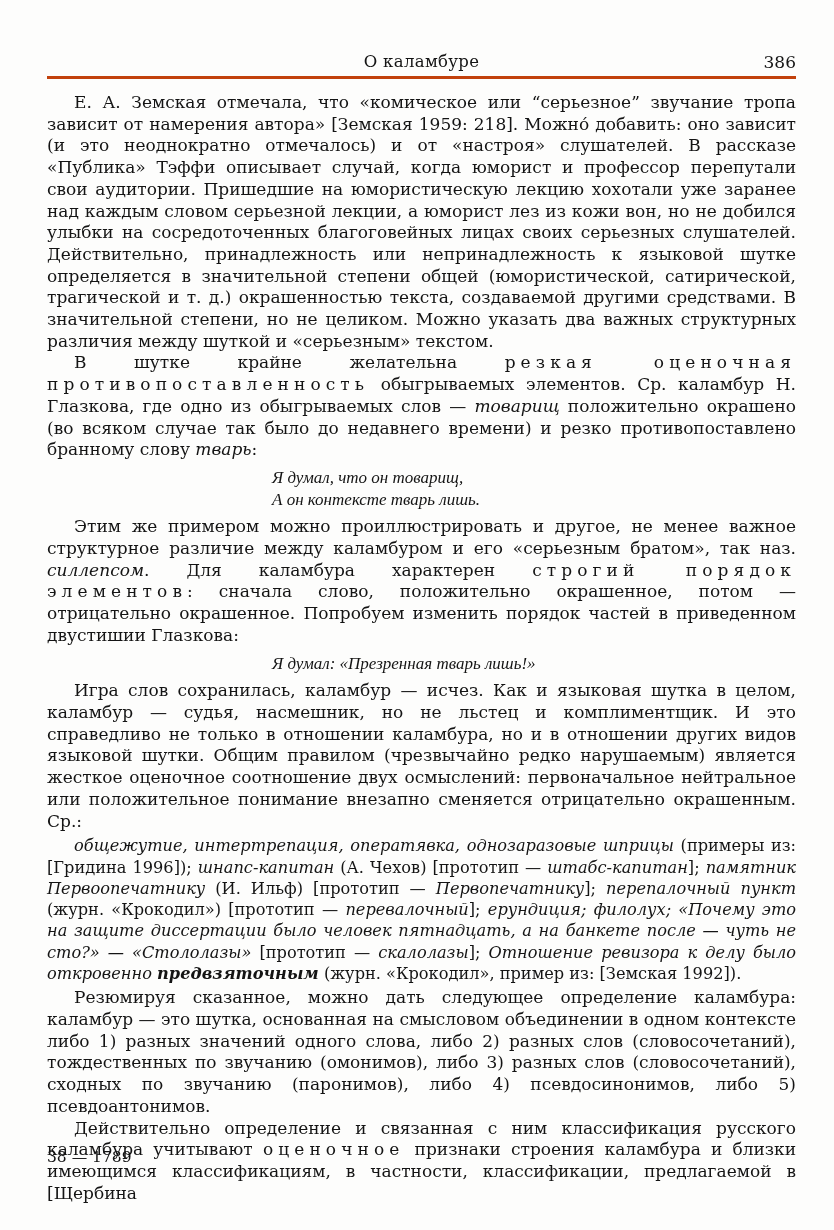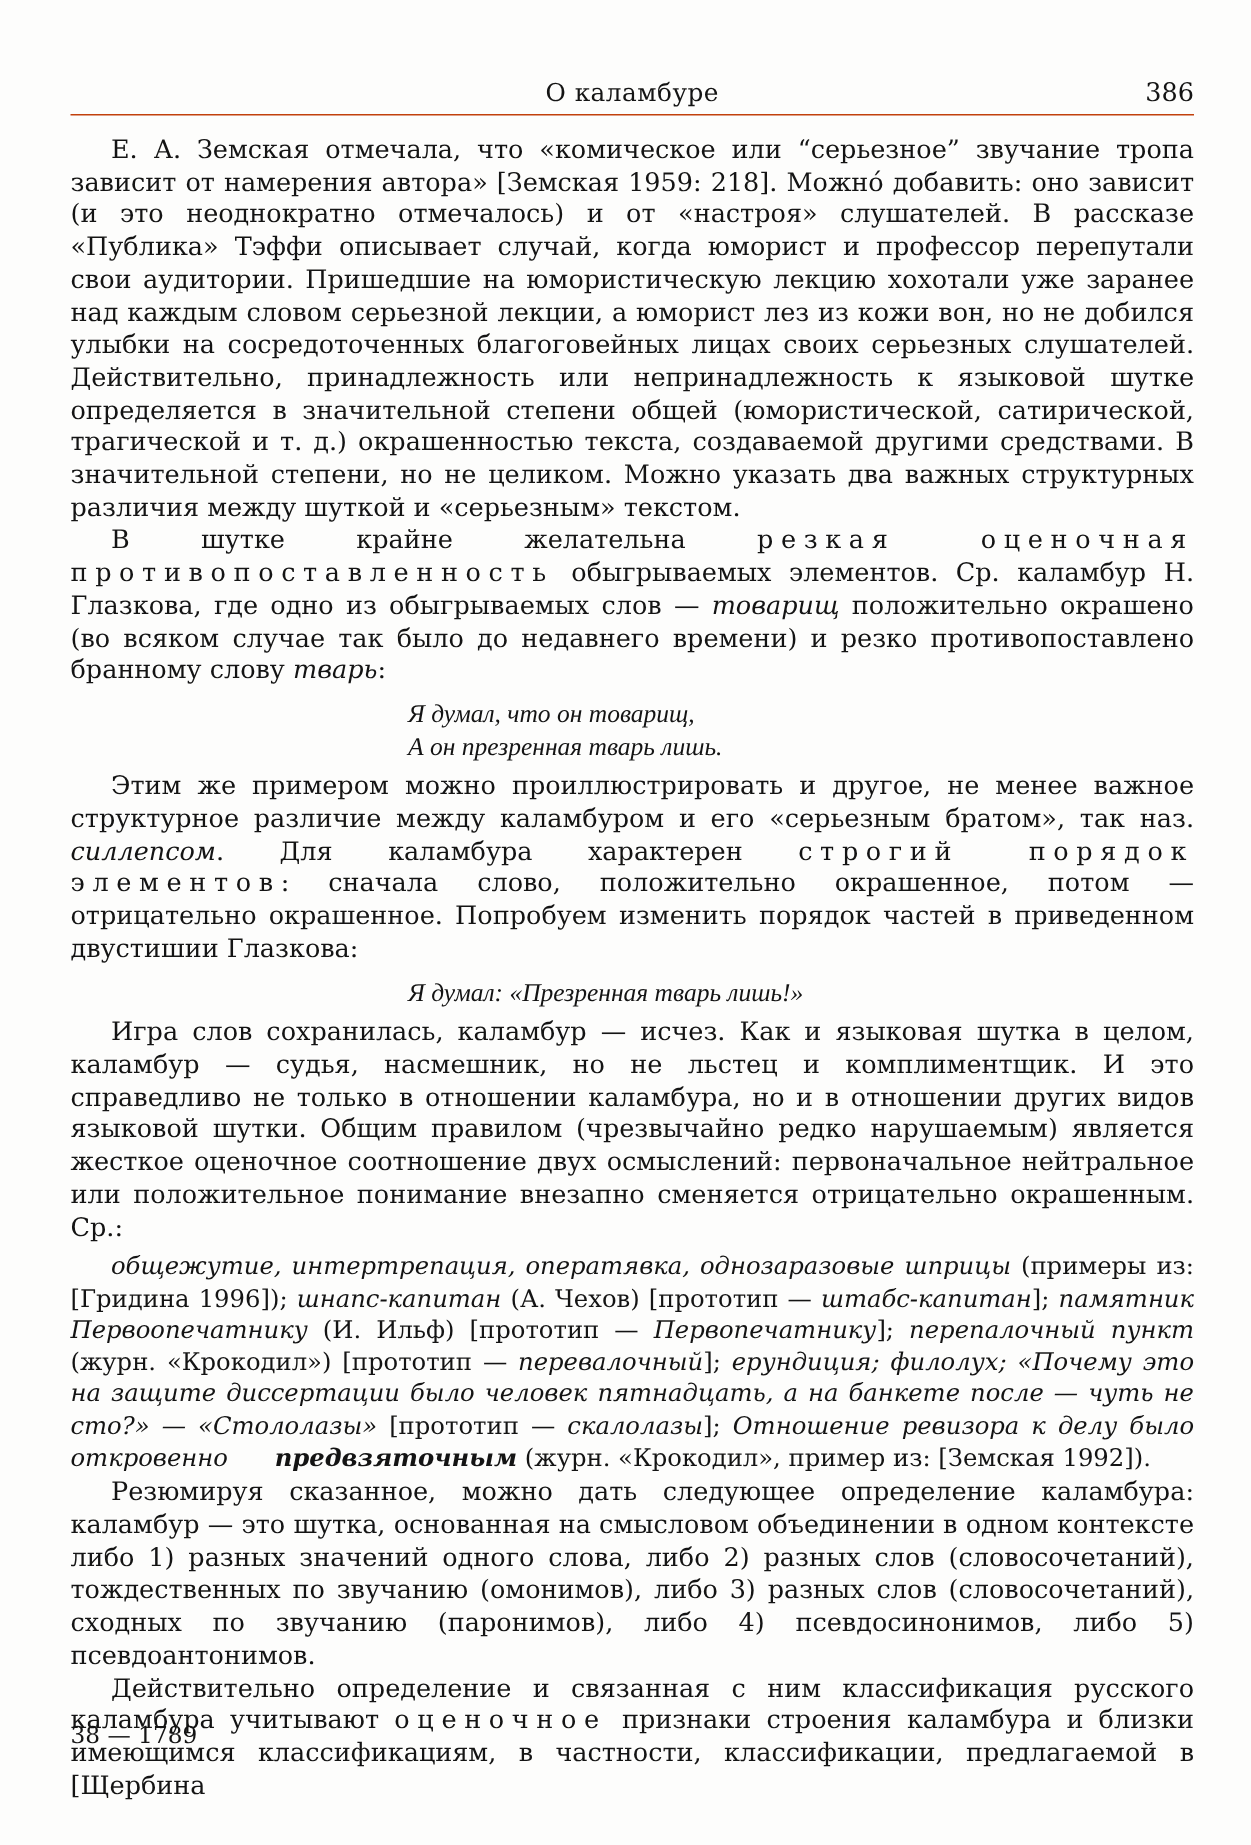--- a/index.html
+++ b/index.html
@@ -11,21 +11,21 @@
     background: #fdfdfc;
     color: #141414;
     font-family: "DejaVu Serif", "Liberation Serif", serif;
     box-sizing: border-box;
     padding: 52px 38px 0 47px;
     overflow: hidden;
   }
   .running-header {
     position: relative;
     height: 24px;
-    border-bottom: 1px solid #c2410c;
+    border-bottom: 3px solid #c2410c;
     margin-bottom: 13px;
   }
   .running-head-title {
     position: absolute;
     left: 0; right: 0;
     text-align: center;
     font-size: 16.5px;
     letter-spacing: 0.02em;
   }
   .folio {
@@ -50,21 +50,21 @@
   }
   .verse {
     margin: 6px 0 6px 225px;
     text-align: left;
     font-style: italic;
     line-height: 21.7px;
     font-family: Liberation Serif, serif;
   }
   .run-n { font-style: normal; font-weight: normal; }
   .run-i { font-style: italic; }
-  .run-bi { font-style: italic; font-weight: bold; margin-left: 26px; }
+  .run-bi { font-style: italic; font-weight: bold; }
   .run-sp { letter-spacing: 0.30em; word-spacing: 0.25em; }
   .printers-signature {
     position: absolute;
     left: 47px;
     top: 1148px;
     font-size: 15.5px;
   }
 </style>
 </head>
 <body>
@@ -74,21 +74,21 @@
   <div class="running-header">
     <div class="running-head-title">О каламбуре</div>
     <div class="folio">386</div>
   </div>
 
   <div class="page-body">
       <p class="para"><span class="run-n">Е. А. Земская отмечала, что «комическое или “серьезное” звучание тропа зависит от намерения автора» [Земская 1959: 218]. Можно́ добавить: оно зависит (и это неоднократно отмечалось) и от «настроя» слушателей. В рассказе «Публика» Тэффи описывает случай, когда юморист и профессор перепутали свои аудитории. Пришедшие на юмористическую лекцию хохотали уже заранее над каждым словом серьезной лекции, а юморист лез из кожи вон, но не добился улыбки на сосредоточенных благоговейных лицах своих серьезных слушателей. Действительно, принадлежность или непринадлежность к языковой шутке определяется в значительной степени общей (юмористической, сатирической, трагической и т. д.) окрашенностью текста, создаваемой другими средствами. В значительной степени, но не целиком. Можно указать два важных структурных различия между шуткой и «серьезным» текстом.</span></p>
       <p class="para"><span class="run-n">В шутке крайне желательна </span><span class="run-sp">резкая оценочная противопоставленность</span><span class="run-n"> обыгрываемых элементов. Ср. каламбур Н. Глазкова, где одно из обыгрываемых слов — </span><span class="run-i">товарищ</span><span class="run-n"> положительно окрашено (во всяком случае так было до недавнего времени) и резко противопоставлено бранному слову </span><span class="run-i">тварь</span><span class="run-n">:</span></p>
       <div class="verse">
         <div class="verse-line">Я думал, что он товарищ,</div>
-        <div class="verse-line">А он презренная тварь лишь.</div>
+        <div class="verse-line">А он контексте тварь лишь.</div>
       </div>
       <p class="para"><span class="run-n">Этим же примером можно проиллюстрировать и другое, не менее важное структурное различие между каламбуром и его «серьезным братом», так наз. </span><span class="run-i">силлепсом</span><span class="run-n">. Для каламбура характерен </span><span class="run-sp">строгий порядок элементов</span><span class="run-n">: сначала слово, положительно окрашенное, потом — отрицательно окрашенное. Попробуем изменить порядок частей в приведенном двустишии Глазкова:</span></p>
       <div class="verse">
         <div class="verse-line">Я думал: «Презренная тварь лишь!»</div>
       </div>
       <p class="para"><span class="run-n">Игра слов сохранилась, каламбур — исчез. Как и языковая шутка в целом, каламбур — судья, насмешник, но не льстец и комплиментщик. И это справедливо не только в отношении каламбура, но и в отношении других видов языковой шутки. Общим правилом (чрезвычайно редко нарушаемым) является жесткое оценочное соотношение двух осмыслений: первоначальное нейтральное или положительное понимание внезапно сменяется отрицательно окрашенным. Ср.:</span></p>
       <p class="example"><span class="run-i">общежутие, интертрепация, оператявка, однозаразовые шприцы</span><span class="run-n"> (примеры из: [Гридина 1996]); </span><span class="run-i">шнапс-капитан</span><span class="run-n"> (А. Чехов) [прототип — </span><span class="run-i">штабс-капитан</span><span class="run-n">]; </span><span class="run-i">памятник Первоопечатнику</span><span class="run-n"> (И. Ильф) [прототип — </span><span class="run-i">Первопечатнику</span><span class="run-n">]; </span><span class="run-i">перепалочный пункт</span><span class="run-n"> (журн. «Крокодил») [прототип — </span><span class="run-i">перевалочный</span><span class="run-n">]; </span><span class="run-i">ерундиция; филолух; «Почему это на защите диссертации было человек пятнадцать, а на банкете после — чуть не сто?» — «Стололазы»</span><span class="run-n"> [прототип — </span><span class="run-i">скалолазы</span><span class="run-n">]; </span><span class="run-i">Отношение ревизора к делу было откровенно </span><span class="run-bi">предвзяточным</span><span class="run-n"> (журн. «Крокодил», пример из: [Земская 1992]).</span></p>
       <p class="para"><span class="run-n">Резюмируя сказанное, можно дать следующее определение каламбура: каламбур — это шутка, основанная на смысловом объединении в одном контексте либо 1) разных значений одного слова, либо 2) разных слов (словосочетаний), тождественных по звучанию (омонимов), либо 3) разных слов (словосочетаний), сходных по звучанию (паронимов), либо 4) псевдосинонимов, либо 5) псевдоантонимов.</span></p>
       <p class="para"><span class="run-n">Действительно определение и связанная с ним классификация русского каламбура учитывают </span><span class="run-sp">оценочное</span><span class="run-n"> признаки строения каламбура и близки имеющимся классификациям, в частности, классификации, предлагаемой в [Щербина</span></p>
     </div>

